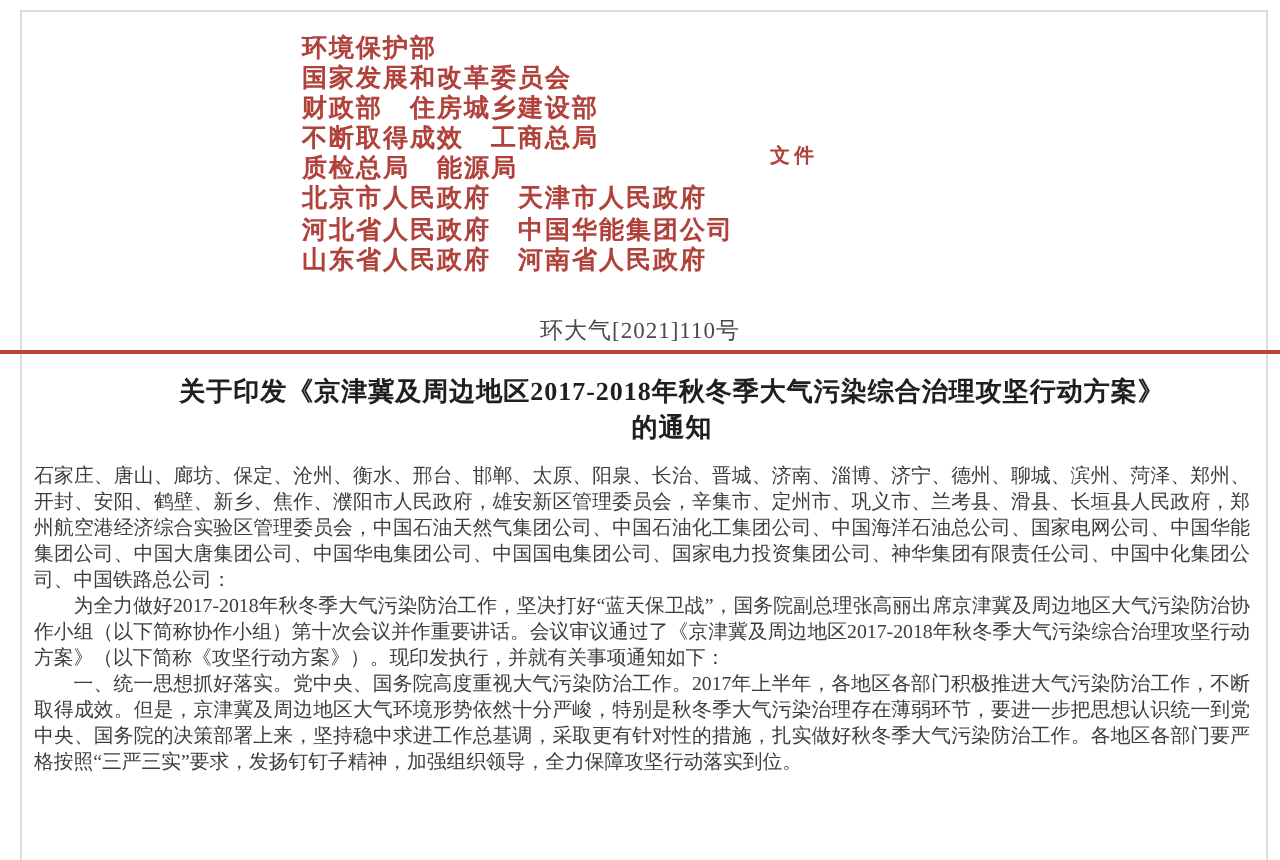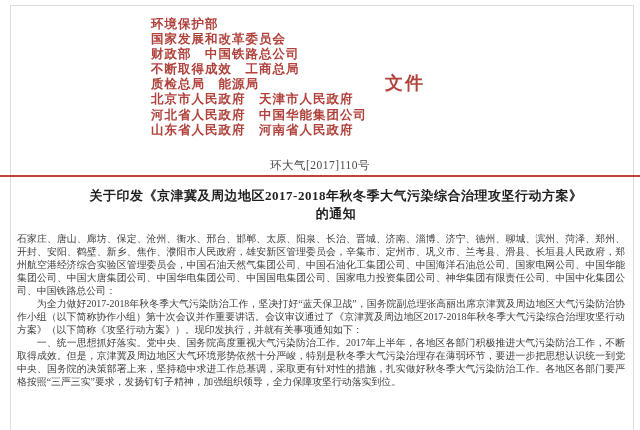--- a/index.html
+++ b/index.html
@@ -39,21 +39,21 @@
     line-height: 15.1px;
     letter-spacing: 1px;
     white-space: nowrap;
   }
   .file-label {
     position: absolute;
     left: 385px;
     top: 71px;
     color: var(--header-red, #b0413b);
     font-weight: bold;
-    font-size: 18px;
+    font-size: 10px;
     letter-spacing: 2px;
   }
   .doc-number {
     position: absolute;
     left: 0;
     top: 158px;
     width: 640px;
     text-align: center;
     color: var(--docnum-gray, #4a4a4a);
     font-size: 11.5px;
@@ -100,31 +100,31 @@
 </style>
 </head>
 <body>
 
 <div class="page">
   <div class="frame"></div>
 
   <div class="issuers">
     <div>环境保护部</div>
     <div>国家发展和改革委员会</div>
-    <div>财政部　中国铁路总公司</div>
+    <div>财政部　住房城乡建设部</div>
     <div>不断取得成效　工商总局</div>
     <div>质检总局　能源局</div>
     <div>北京市人民政府　天津市人民政府</div>
     <div>河北省人民政府　中国华能集团公司</div>
     <div>山东省人民政府　河南省人民政府</div>
   </div>
 
   <div class="file-label">文件</div>
 
-  <div class="doc-number">环大气[2017]110号</div>
+  <div class="doc-number">环大气[2021]110号</div>
 
   <div class="red-rule"></div>
 
   <div class="title">
     <div>关于印发《京津冀及周边地区2017-2018年秋冬季大气污染综合治理攻坚行动方案》</div>
     <div>的通知</div>
   </div>
 
   <div class="body-text">
     <p>石家庄、唐山、廊坊、保定、沧州、衡水、邢台、邯郸、太原、阳泉、长治、晋城、济南、淄博、济宁、德州、聊城、滨州、菏泽、郑州、开封、安阳、鹤壁、新乡、焦作、濮阳市人民政府，雄安新区管理委员会，辛集市、定州市、巩义市、兰考县、滑县、长垣县人民政府，郑州航空港经济综合实验区管理委员会，中国石油天然气集团公司、中国石油化工集团公司、中国海洋石油总公司、国家电网公司、中国华能集团公司、中国大唐集团公司、中国华电集团公司、中国国电集团公司、国家电力投资集团公司、神华集团有限责任公司、中国中化集团公司、中国铁路总公司：</p>

